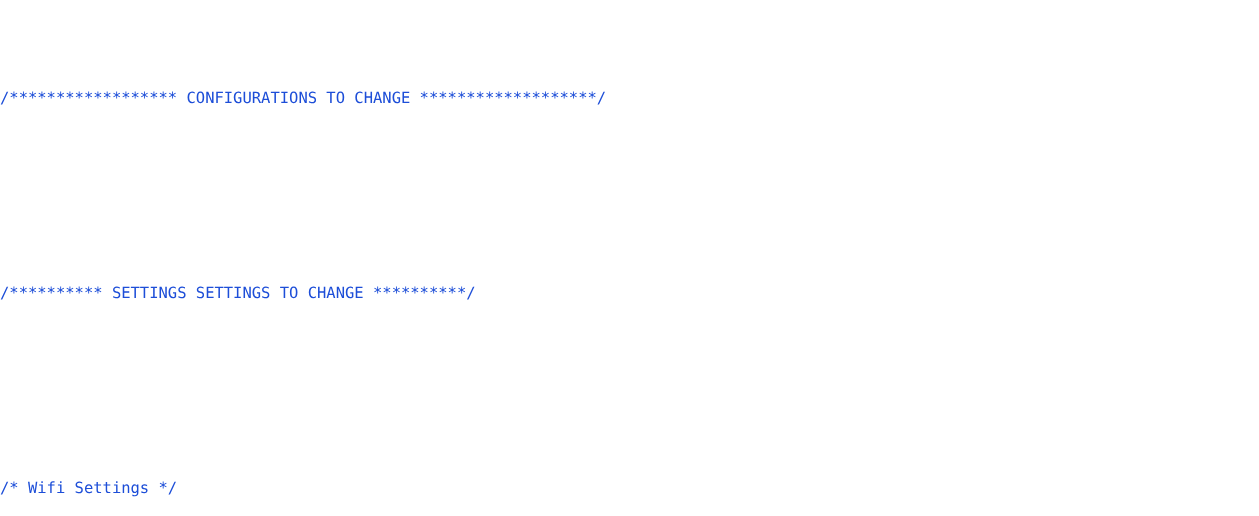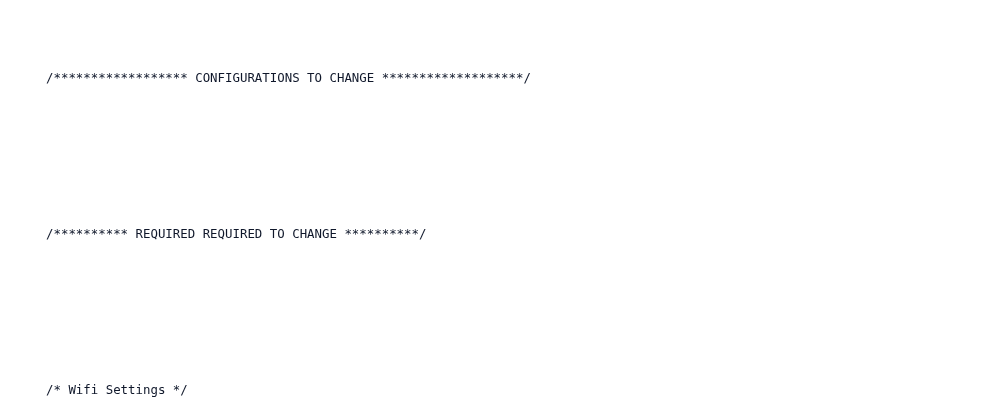--- a/index.html
+++ b/index.html
@@ -25,36 +25,36 @@
     left: 0px;
     top: 7px;
     width: 1400px;
     white-space: pre;
   }
   .line {
     height: 15.62px;
     white-space: pre;
     position: relative;
   }
-  .cmt  { color: #0f172a; margin-left: 46px; }
+  .cmt  { color: #1d4ed8; }
 </style>
 </head>
 <body>
 
 <div id="editor">
   <div id="code-surface">
 
     
     <div class="line"><span class="cmt">/****************** CONFIGURATIONS TO CHANGE *******************/</span></div>
 
     
     <div class="line"></div>
 
     
-    <div class="line"><span class="cmt">/********** REQUIRED REQUIRED TO CHANGE **********/</span></div>
+    <div class="line"><span class="cmt">/********** SETTINGS SETTINGS TO CHANGE **********/</span></div>
 
     
     <div class="line"></div>
 
     
     <div class="line"><span class="cmt">/* Wifi Settings */</span></div>
 
     
     
 

